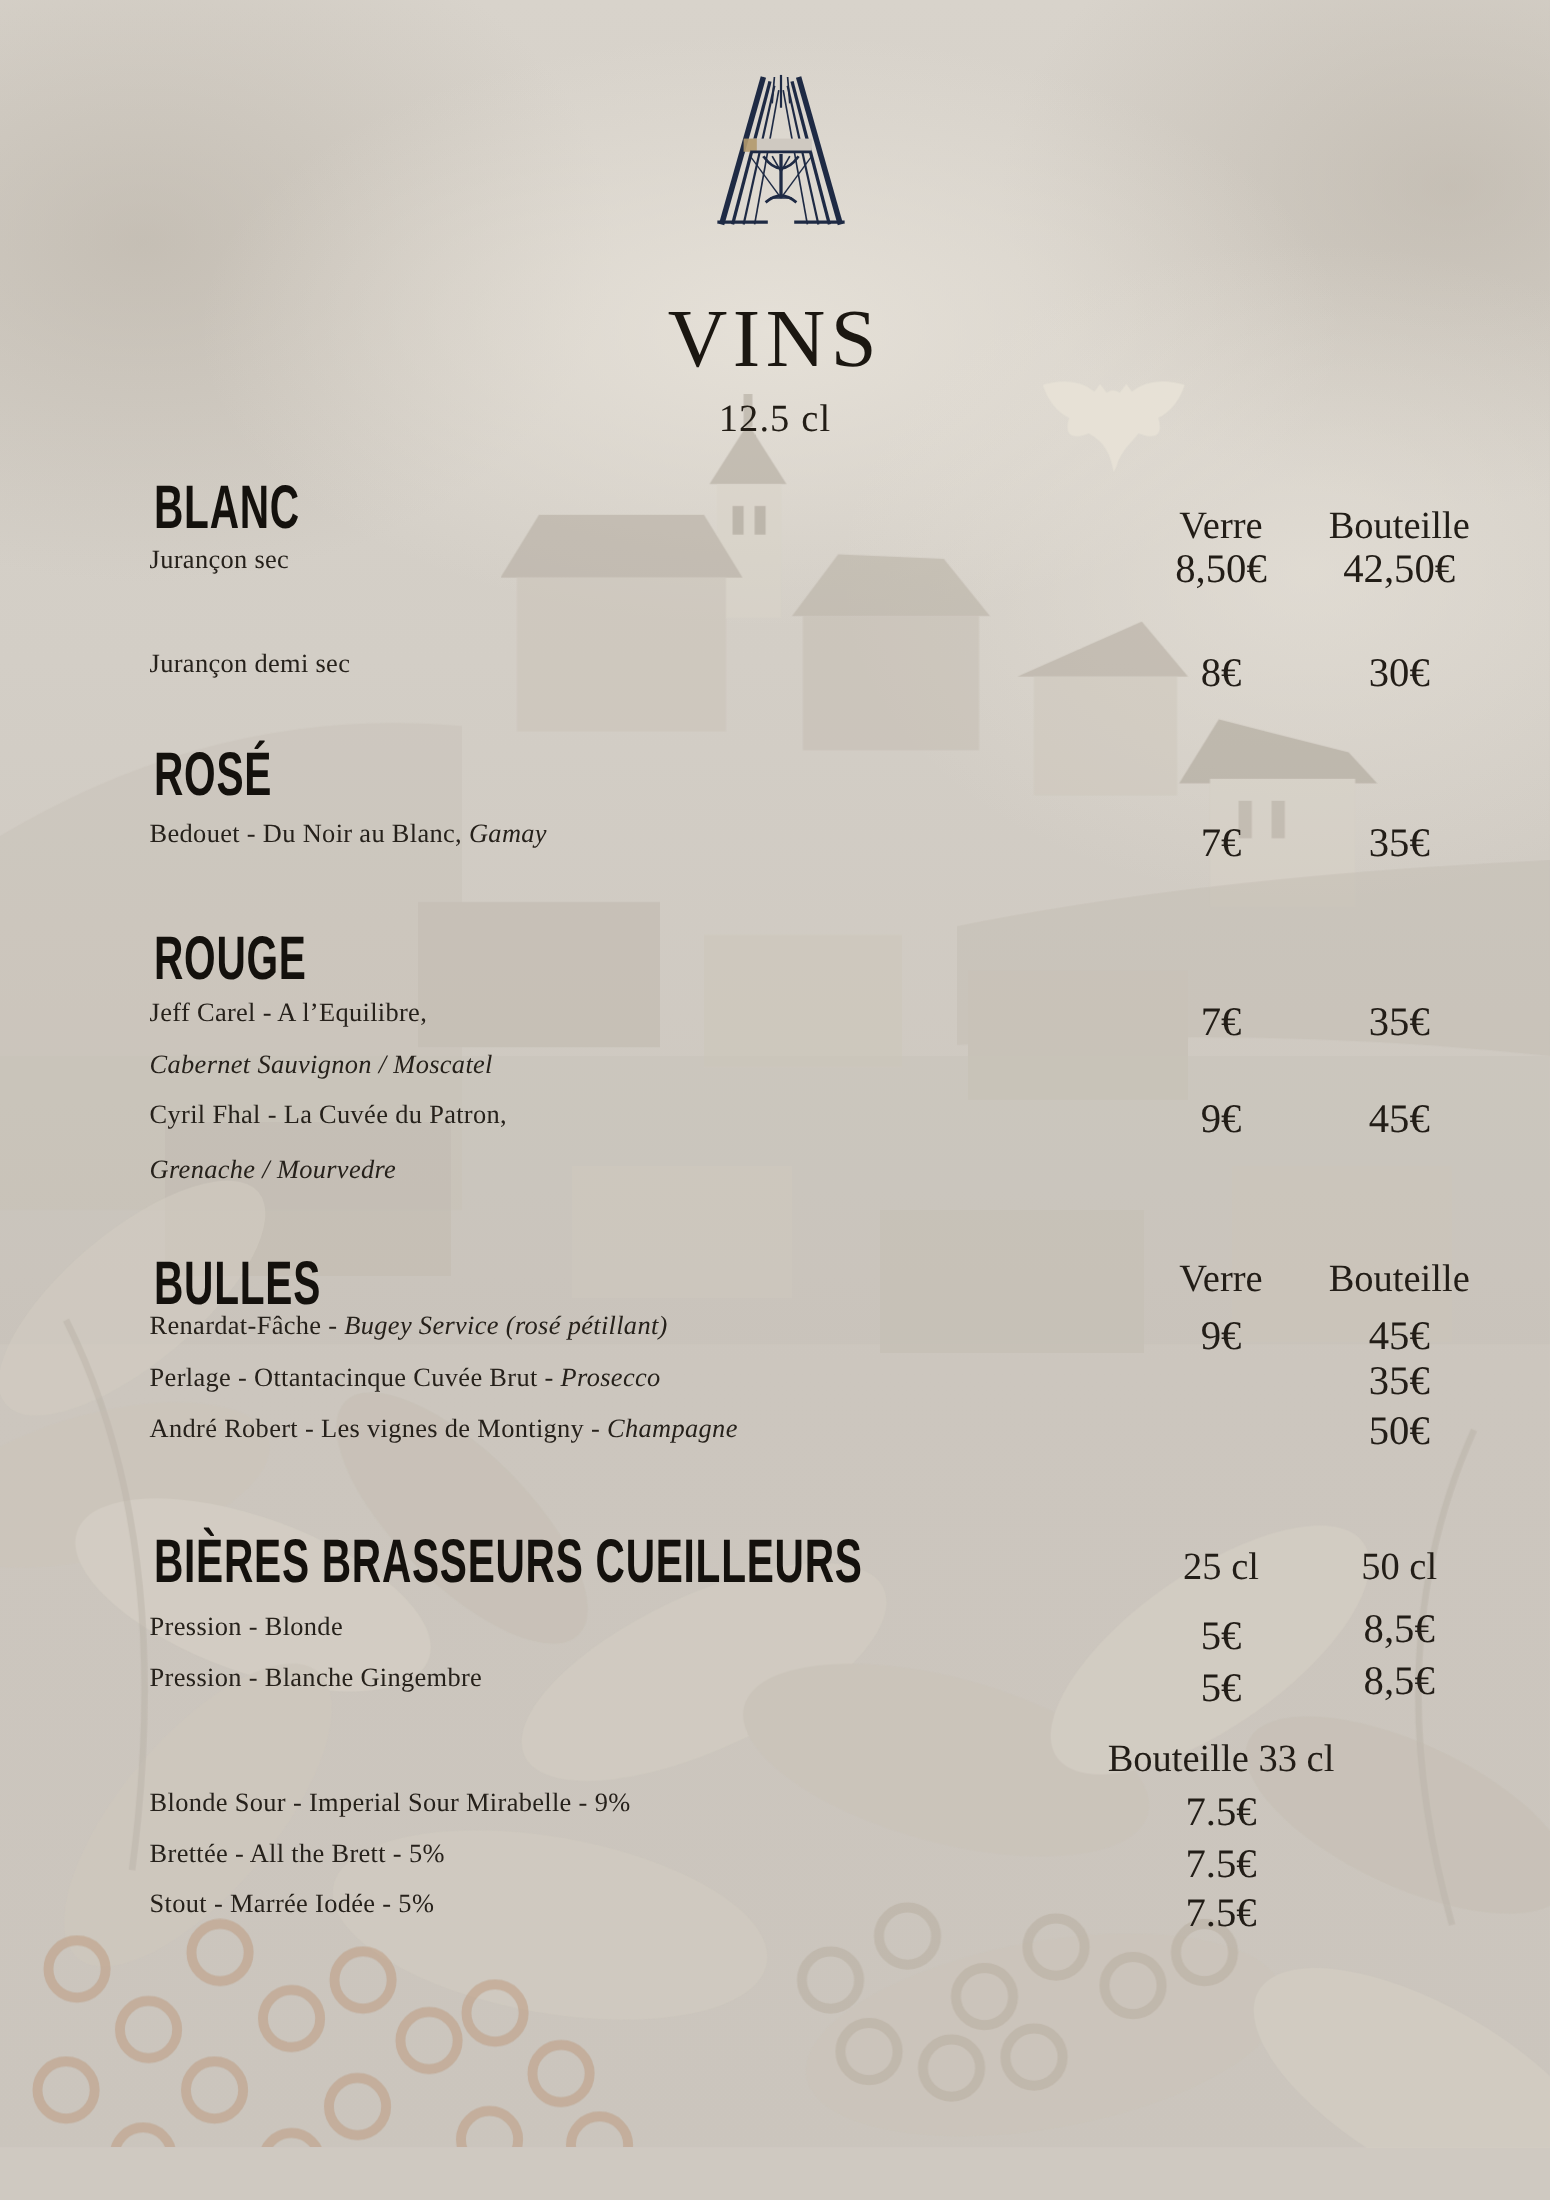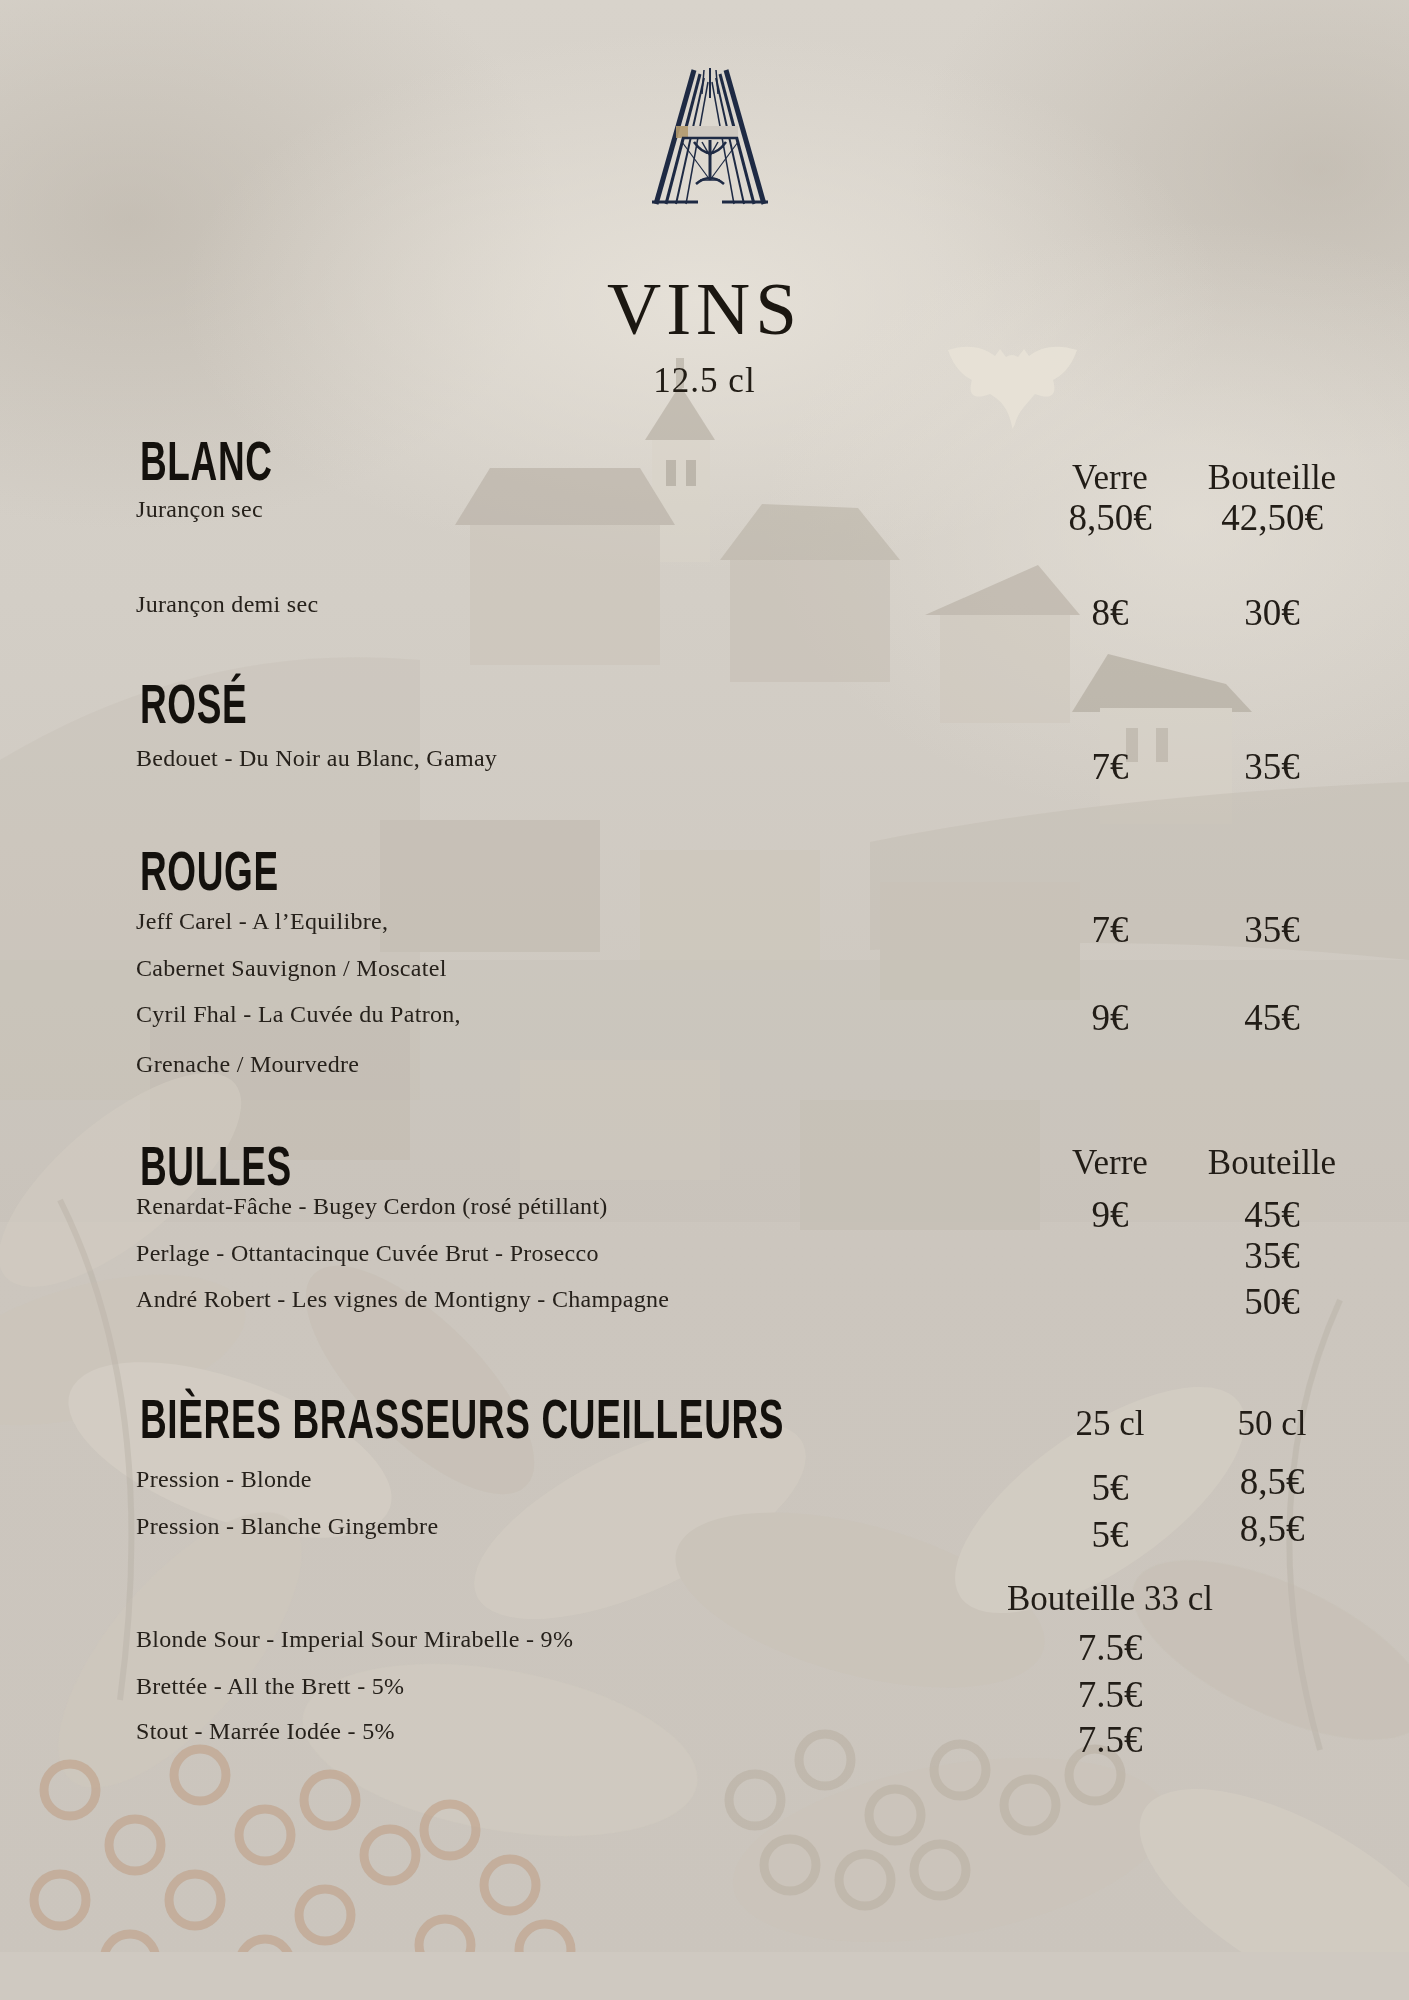--- a/index.html
+++ b/index.html
@@ -15,21 +15,21 @@
   .subtitle{font-size:35px;letter-spacing:1px;color:#221d16;}
   .footerline{font-size:29px;letter-spacing:1px;color:#2a241d;}
   .heading{left:140px;white-space:nowrap;color:#14110d;}
   .condensed{
     display:inline-block;font-family:"Liberation Sans", sans-serif;
     font-weight:700;font-size:56px;letter-spacing:1px;
     transform:scaleX(0.66);transform-origin:left top;white-space:nowrap;
   }
   .row{position:absolute;left:0;width:1409px;height:46px;z-index:2;}
   .name{position:absolute;left:136px;font-size:24px;letter-spacing:.3px;white-space:nowrap;color:#26211b;}
-  .it{}
+  .it{font-style:italic;}
   .pv{position:absolute;left:1030px;width:160px;text-align:center;font-size:37px;color:#221d17;}
   .pb{position:absolute;left:1188px;width:168px;text-align:center;font-size:37px;color:#221d17;}
   .colhead-v{position:absolute;left:1030px;width:160px;text-align:center;font-size:35px;color:#221d17;}
   .colhead-b{position:absolute;left:1188px;width:168px;text-align:center;font-size:35px;color:#221d17;}
   .subcolhead{position:absolute;left:955px;width:310px;text-align:center;font-size:35px;color:#221d17;}
   .logo{position:absolute;left:652px;top:68px;width:116px;height:138px;z-index:2;}
   .bat{position:absolute;left:943px;top:344px;width:139px;height:86px;z-index:1;}
 </style>
 </head>
 <body>
@@ -214,21 +214,21 @@
   <div class="row" style="top:1051px">
     <span class="name it">Grenache / Mourvedre</span>
   </div>
 
   <div class="layer heading" style="top:1133px"><span class="condensed">BULLES</span></div>
   <div class="row" style="top:1143px">
     <span class="colhead-v">Verre</span>
     <span class="colhead-b">Bouteille</span>
   </div>
   <div class="row" style="top:1193px">
-    <span class="name"><span>Renardat-Fâche - </span><span class="it">Bugey Cerdon (rosé pétillant)</span></span>
+    <span class="name"><span>Renardat-Fâche - </span><span class="it">Bugey Service (rosé pétillant)</span></span>
     <span class="pv">9€</span>
     <span class="pb">45€</span>
   </div>
   <div class="row" style="top:1240px">
     <span class="name"><span>Perlage - Ottantacinque Cuvée Brut  - </span><span class="it">Prosecco</span></span>
     <span class="pb" style="top:-6px">35€</span>
   </div>
   <div class="row" style="top:1286px">
     <span class="name"><span>André Robert - Les vignes de Montigny - </span><span class="it">Champagne</span></span>
     <span class="pb" style="top:-6px">50€</span>

